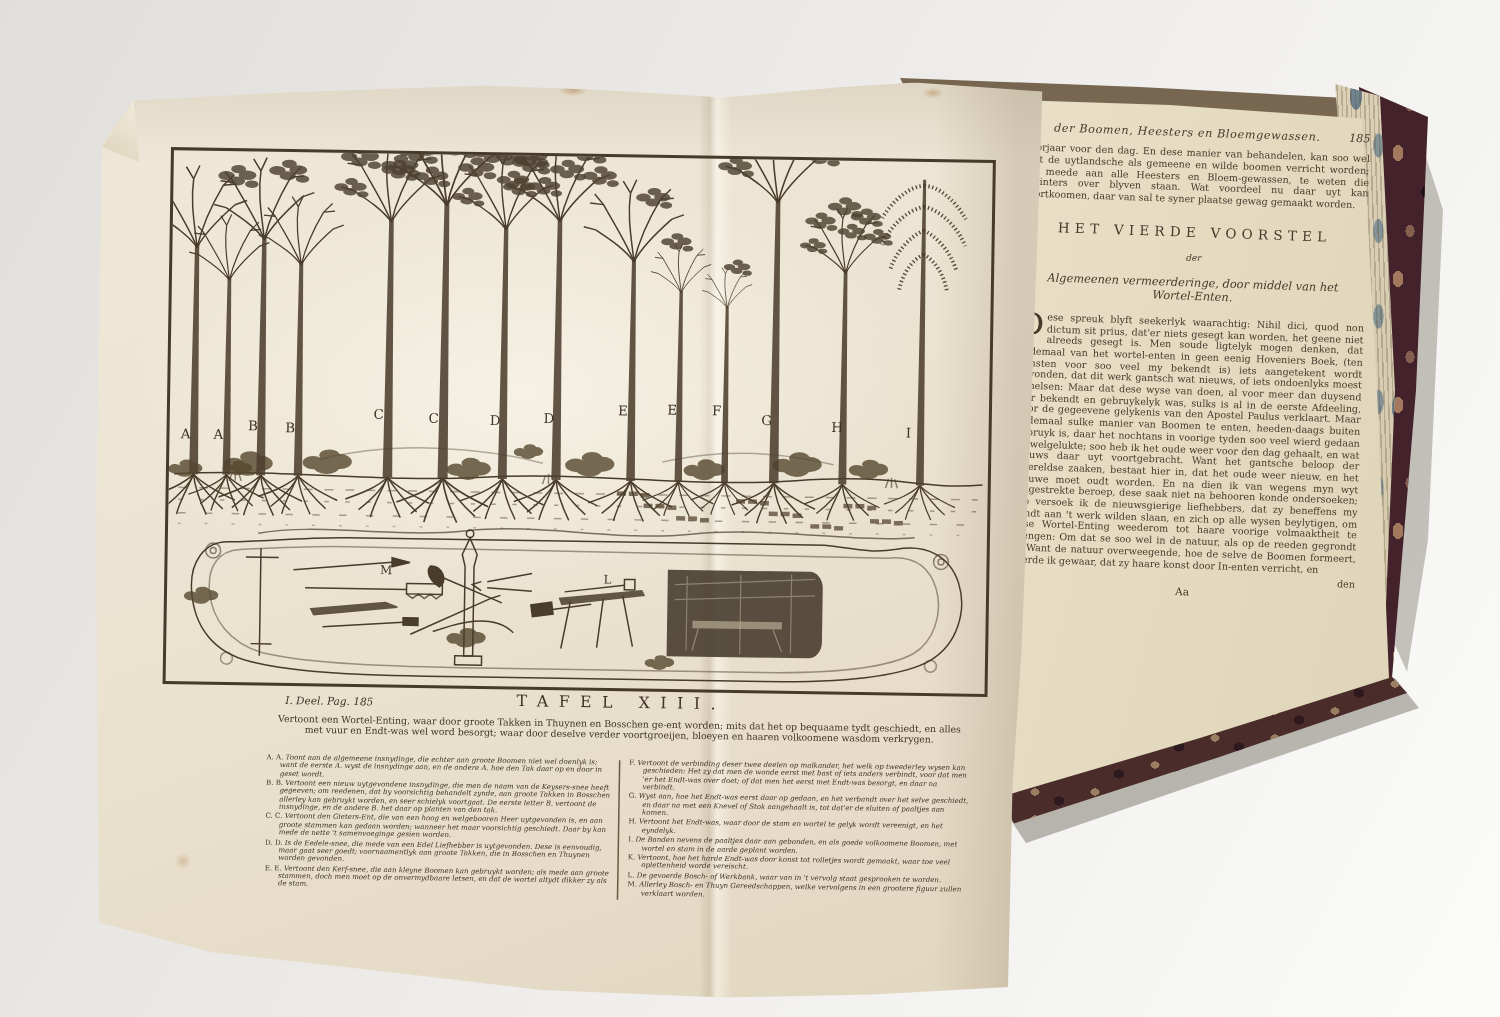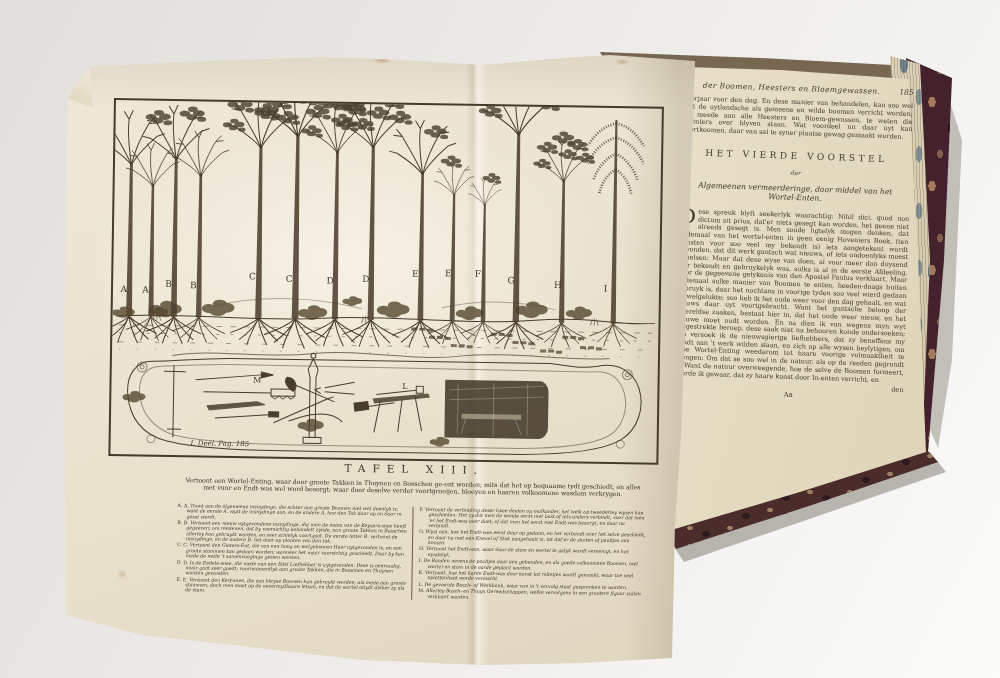--- a/index.html
+++ b/index.html
@@ -73,21 +73,21 @@
       linear-gradient(160deg,#efe8d9 0%,#ece4d2 40%,#e6dcc8 75%,#e1d6bf 100%);
     filter:drop-shadow(8px 14px 10px rgba(80,70,58,.35));}
   .corner-fold{position:absolute;left:0;top:8px;width:34px;height:46px;
     clip-path:polygon(6px 36px,27px 5px,31px 46px);
     background:linear-gradient(215deg,#f4eee0,#dcd1b8);}
   .plate-inner{position:absolute;left:8px;top:4px;width:610px;height:600px;
     transform:rotate(.9deg);transform-origin:40px 40px;color:#3e3326;}
   .engraving{position:absolute;left:44px;top:40px;width:550px;height:358px;
     border:2px solid #463a2b;box-sizing:border-box;}
   .engraving svg{display:block;width:100%;height:100%;}
-  .plate-ref{position:absolute;left:126px;top:380px;font-size:7px;font-style:italic;}
+  .plate-ref{position:absolute;left:126px;top:404px;font-size:7px;font-style:italic;}
   .plate-title{position:absolute;left:120px;top:400px;width:460px;text-align:center;
     font-size:10.5px;letter-spacing:7px;}
   .plate-caption{position:absolute;left:118px;top:417px;width:462px;
     font-size:6.2px;line-height:7.4px;text-align:center;}
   .legend{position:absolute;left:114px;top:444px;width:470px;display:flex;
     font-size:4.7px;line-height:5.3px;font-style:italic;}
   .legend-col{width:50%;box-sizing:border-box;padding-right:5px;}
   .legend-col.right{border-left:.5px solid #6a5a45;padding-left:6px;padding-right:0;}
   .legend-item{text-indent:-9px;padding-left:9px;margin-bottom:1.2px;}
   .lkey{font-style:normal;}

